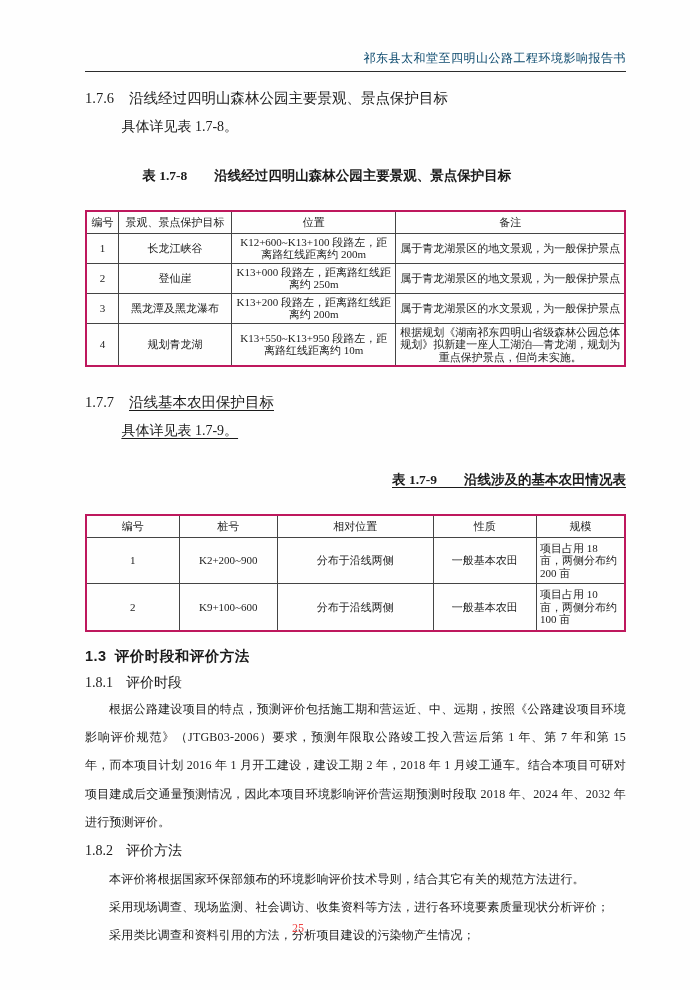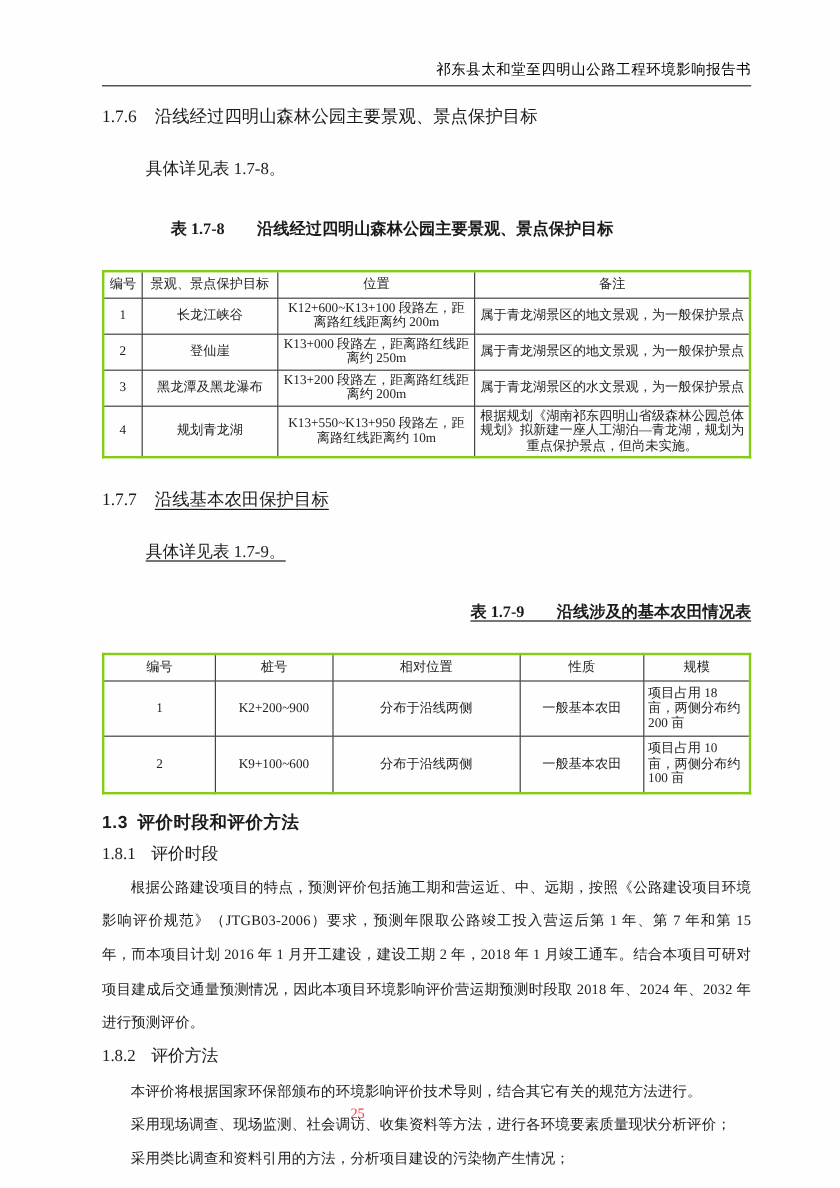--- a/index.html
+++ b/index.html
@@ -8,43 +8,43 @@
     font-family:"Liberation Serif","DejaVu Serif",serif; color:#1b1b1b;
     overflow:hidden;
   }
   .content { position:absolute; left:85px; top:0; width:541px; }
 
   
   .doc-header {
     padding-top:51px; padding-bottom:5px;
     border-bottom:1.8px solid #2c2c2c;
     text-align:right; font-size:12px; line-height:15px; letter-spacing:0.5px;
-    color:#000000;
+    color:#0c4a6e;
   }
 
   
   .h-sub { font-size:14.5px; line-height:21px; }
   .h176 { margin-top:16px; }
   .h177 { margin-top:25px; }
   .h-sub .num { margin-right:15px; }
   .u { text-decoration:underline; text-underline-offset:3px; }
 
-  .intro { margin-top:22px; font-size:14px; line-height:21px; text-indent:2.6em; }
+  .intro { margin-top:7px; font-size:14px; line-height:21px; text-indent:2.6em; }
   .intro .u-inline { text-decoration:underline; text-underline-offset:3px; }
 
   .tbl-title {
     margin-top:7px; font-weight:bold; font-size:13.5px; line-height:21px;
     text-align:left; white-space:pre-wrap;
   }
   .tbl-title.c178 { padding-left:37px; }
   .tbl-title.c179 { padding-left:135px;text-align:right; }
 
   
   table { width:100%; border-collapse:collapse; table-layout:fixed; margin-top:3px; }
-  table { border:2px solid #84cc16; }
+  table { border:2px solid #be185d; }
   th,td {
     border:1px solid #444; text-align:center; vertical-align:middle;
     font-size:11px; line-height:12.5px; font-weight:normal; color:#222;
     padding:1px 3px; word-break:break-word;
   }
   .t178 th { padding:4px 3px; }
   .t178 td { padding:2px 3px; }
   .t179 th { padding:4px 3px; border-bottom-width:1.6px; }
   .t179 td { padding:4px 3px; }
   .t179 td.left { text-align:left; }

